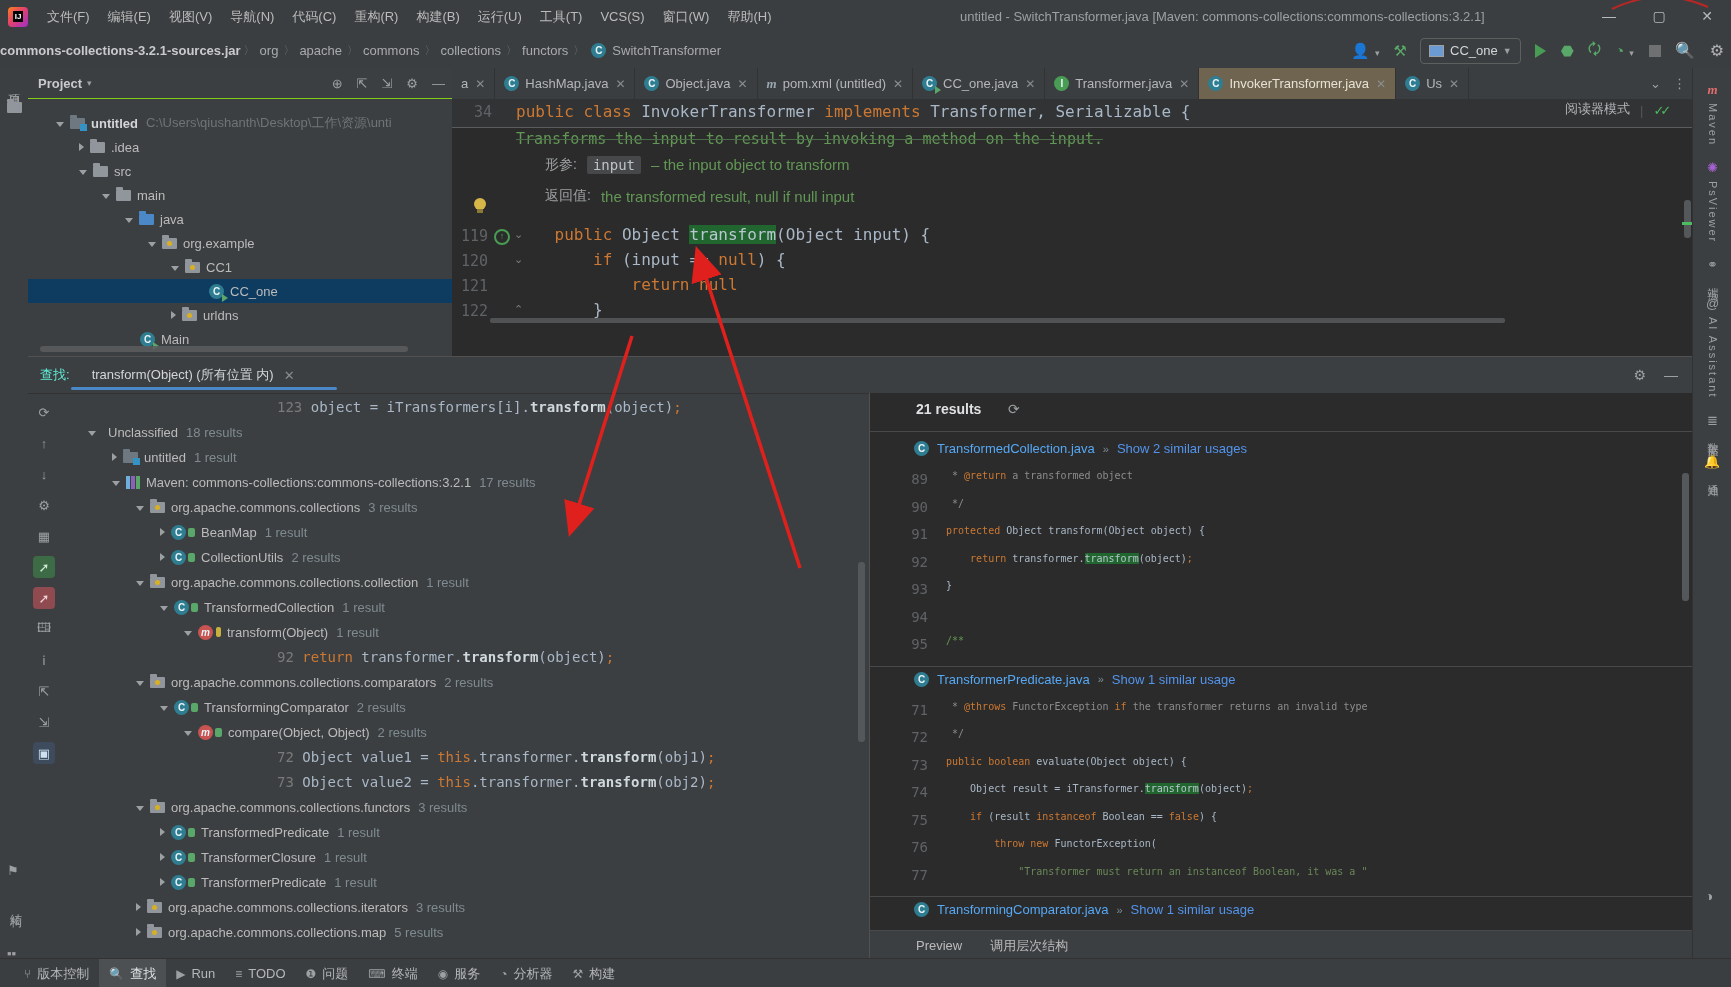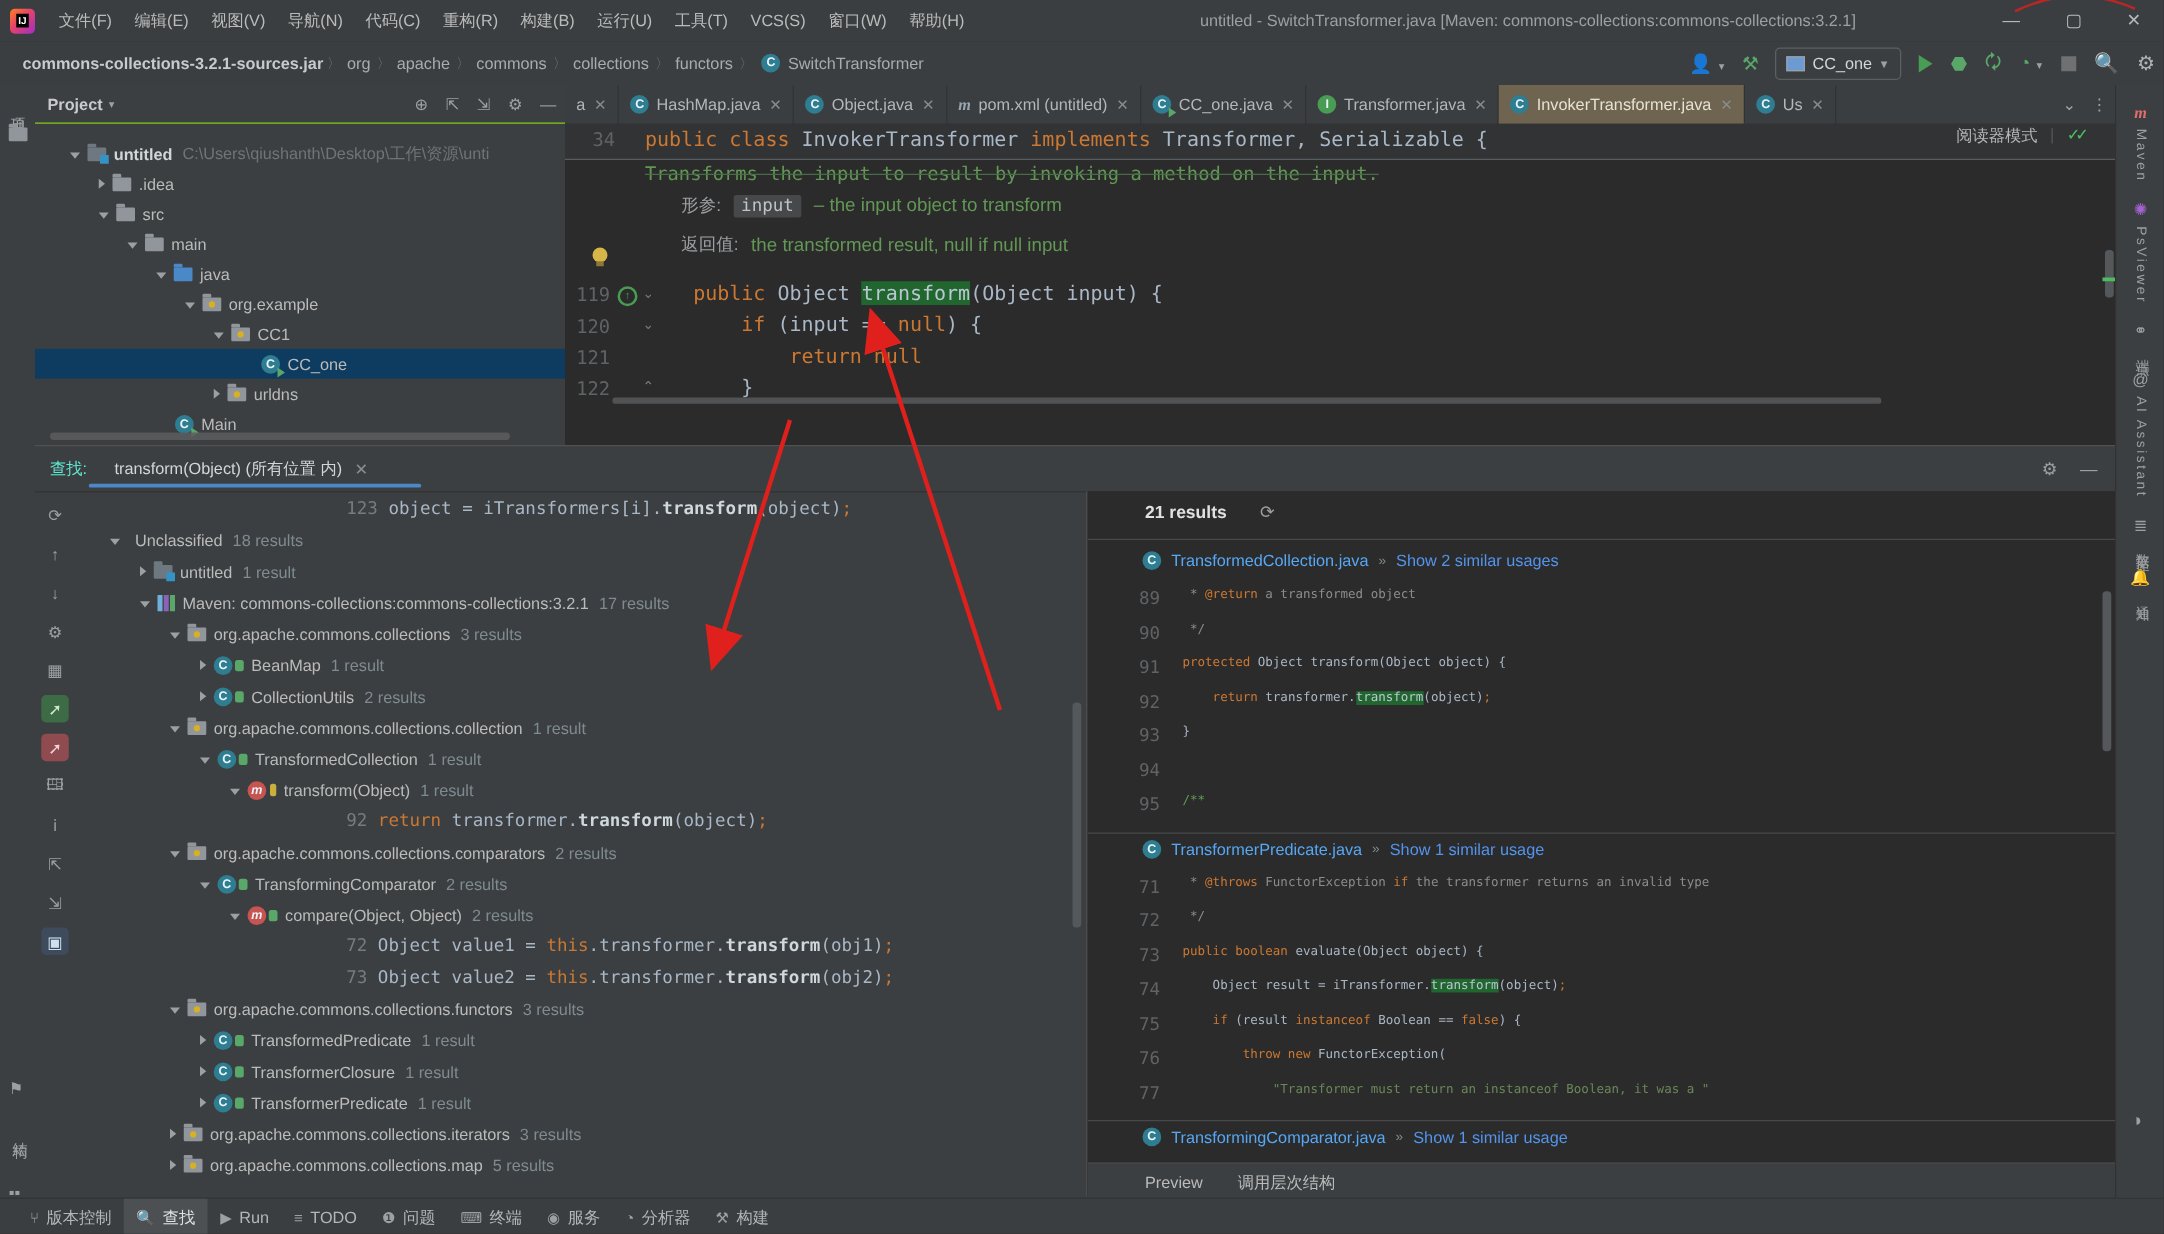--- a/index.html
+++ b/index.html
@@ -13,21 +13,21 @@
         background:linear-gradient(135deg,#fc801d 0%,#e4426b 45%,#9f2ec9 100%);
         display:flex;align-items:center;justify-content:center;}
   #logo b{color:#fff;font-size:8px;background:#000;padding:1px 2px;}
   .menu-item{padding:0 9px;height:33px;line-height:33px;color:#bbbbbb;cursor:default;}
   #win-title{position:absolute;left:50%;transform:translateX(18%);top:0;line-height:33px;color:#9da0a2;font-size:13px;white-space:nowrap;}
   .winbtn{position:absolute;top:0;width:44px;height:33px;text-align:center;line-height:33px;color:#b6b8ba;font-size:14px;}
   
   #row2{left:0;top:33px;width:1731px;height:35px;background:#3b3e40;border-bottom:1px solid #323232;display:flex;align-items:center;}
   .crumb{color:#a9abad;margin:0 2px;}
   .crumb-sep{color:#6f7375;margin:0 3px;font-size:11px;}
-  #bc-jar{font-weight:bold;color:#c8cacc;margin-left:18px;}
+  #bc-jar{font-weight:bold;color:#c8cacc;}
   .cic{display:inline-flex;width:15px;height:15px;border-radius:50%;font-size:10px;font-weight:bold;
        color:#e8f4f8;align-items:center;justify-content:center;flex:none;position:relative;}
   .cic.cls{background:#2f7d91;}
   .cic.itf{background:#499C54;}
   .cic.mtd{background:#C75450;font-style:italic;}
   .runov{position:absolute;right:-4px;bottom:-3px;width:0;height:0;border-left:6px solid #59A869;border-top:4px solid transparent;border-bottom:4px solid transparent;}
   .lck{display:inline-block;width:7px;height:9px;background:#59A869;border-radius:2px;margin-left:2px;flex:none;}
   .key{display:inline-block;width:5px;height:10px;background:#c8b03c;border-radius:2px;margin-left:3px;flex:none;}
   
   #toolbar-right{position:absolute;right:0;top:33px;height:35px;display:flex;align-items:center;}
@@ -81,21 +81,21 @@
   .doc-label{color:#9da0a3;font-size:14px;}
   .doc-green{color:#629755;font-size:15px;}
   #param-code{background:#46484a;color:#bdc3c7;font-family:"DejaVu Sans Mono",monospace;font-size:14px;padding:1px 6px;border-radius:2px;}
   #bulb{position:absolute;left:22px;top:130px;width:12px;height:12px;background:#d6b648;border-radius:50%;}
   #bulb::after{content:"";position:absolute;left:3px;top:11px;width:6px;height:4px;background:#8a7a35;}
   .fold{color:#7c7f82;font-size:11px;position:absolute;}
   .ovr{position:absolute;width:12px;height:12px;border-radius:50%;border:2px solid #499C54;color:#499C54;font-size:9px;line-height:11px;text-align:center;font-weight:bold;}
   #ed-hscroll{position:absolute;left:38px;top:250px;width:1015px;height:5px;background:#5a5d5f;border-radius:2px;opacity:.8;}
   #ed-vthumb{position:absolute;left:1232px;top:132px;width:7px;height:38px;background:#55585a;border-radius:3px;}
   #ed-vcsmark{position:absolute;left:1230px;top:154px;width:10px;height:3px;background:#4dbb5f;}
-  #reader-mode{position:absolute;left:1113px;top:32px;display:flex;align-items:flex-start;gap:10px;color:#b4b6b8;}
+  #reader-mode{position:absolute;left:1113px;top:32px;display:flex;align-items:flex-end;gap:10px;color:#b4b6b8;}
   .dblcheck{color:#4dbb5f;font-size:13px;letter-spacing:-4px;}
   
   #find{left:28px;top:356px;width:1664px;height:602px;background:#3c3f41;border-top:1px solid #515151;}
   #find-head{position:absolute;left:0;top:0;width:100%;height:36px;border-bottom:1px solid #323232;display:flex;align-items:center;}
   #find-label{color:#5eead4;margin-left:12px;}
   #find-tab{color:#d3d5d7;margin-left:22px;}
   #find-tab-x{color:#8a8d8f;margin-left:10px;}
   #find-underline{position:absolute;left:43px;top:30px;width:266px;height:3px;background:#4a88c7;border-radius:2px;}
   #find-head-r{position:absolute;right:14px;top:0;height:36px;display:flex;align-items:center;gap:18px;color:#9da0a3;font-size:14px;}
   #find-toolbar{position:absolute;left:0;top:36px;width:32px;height:560px;display:flex;flex-direction:column;align-items:center;gap:9px;padding-top:8px;}

